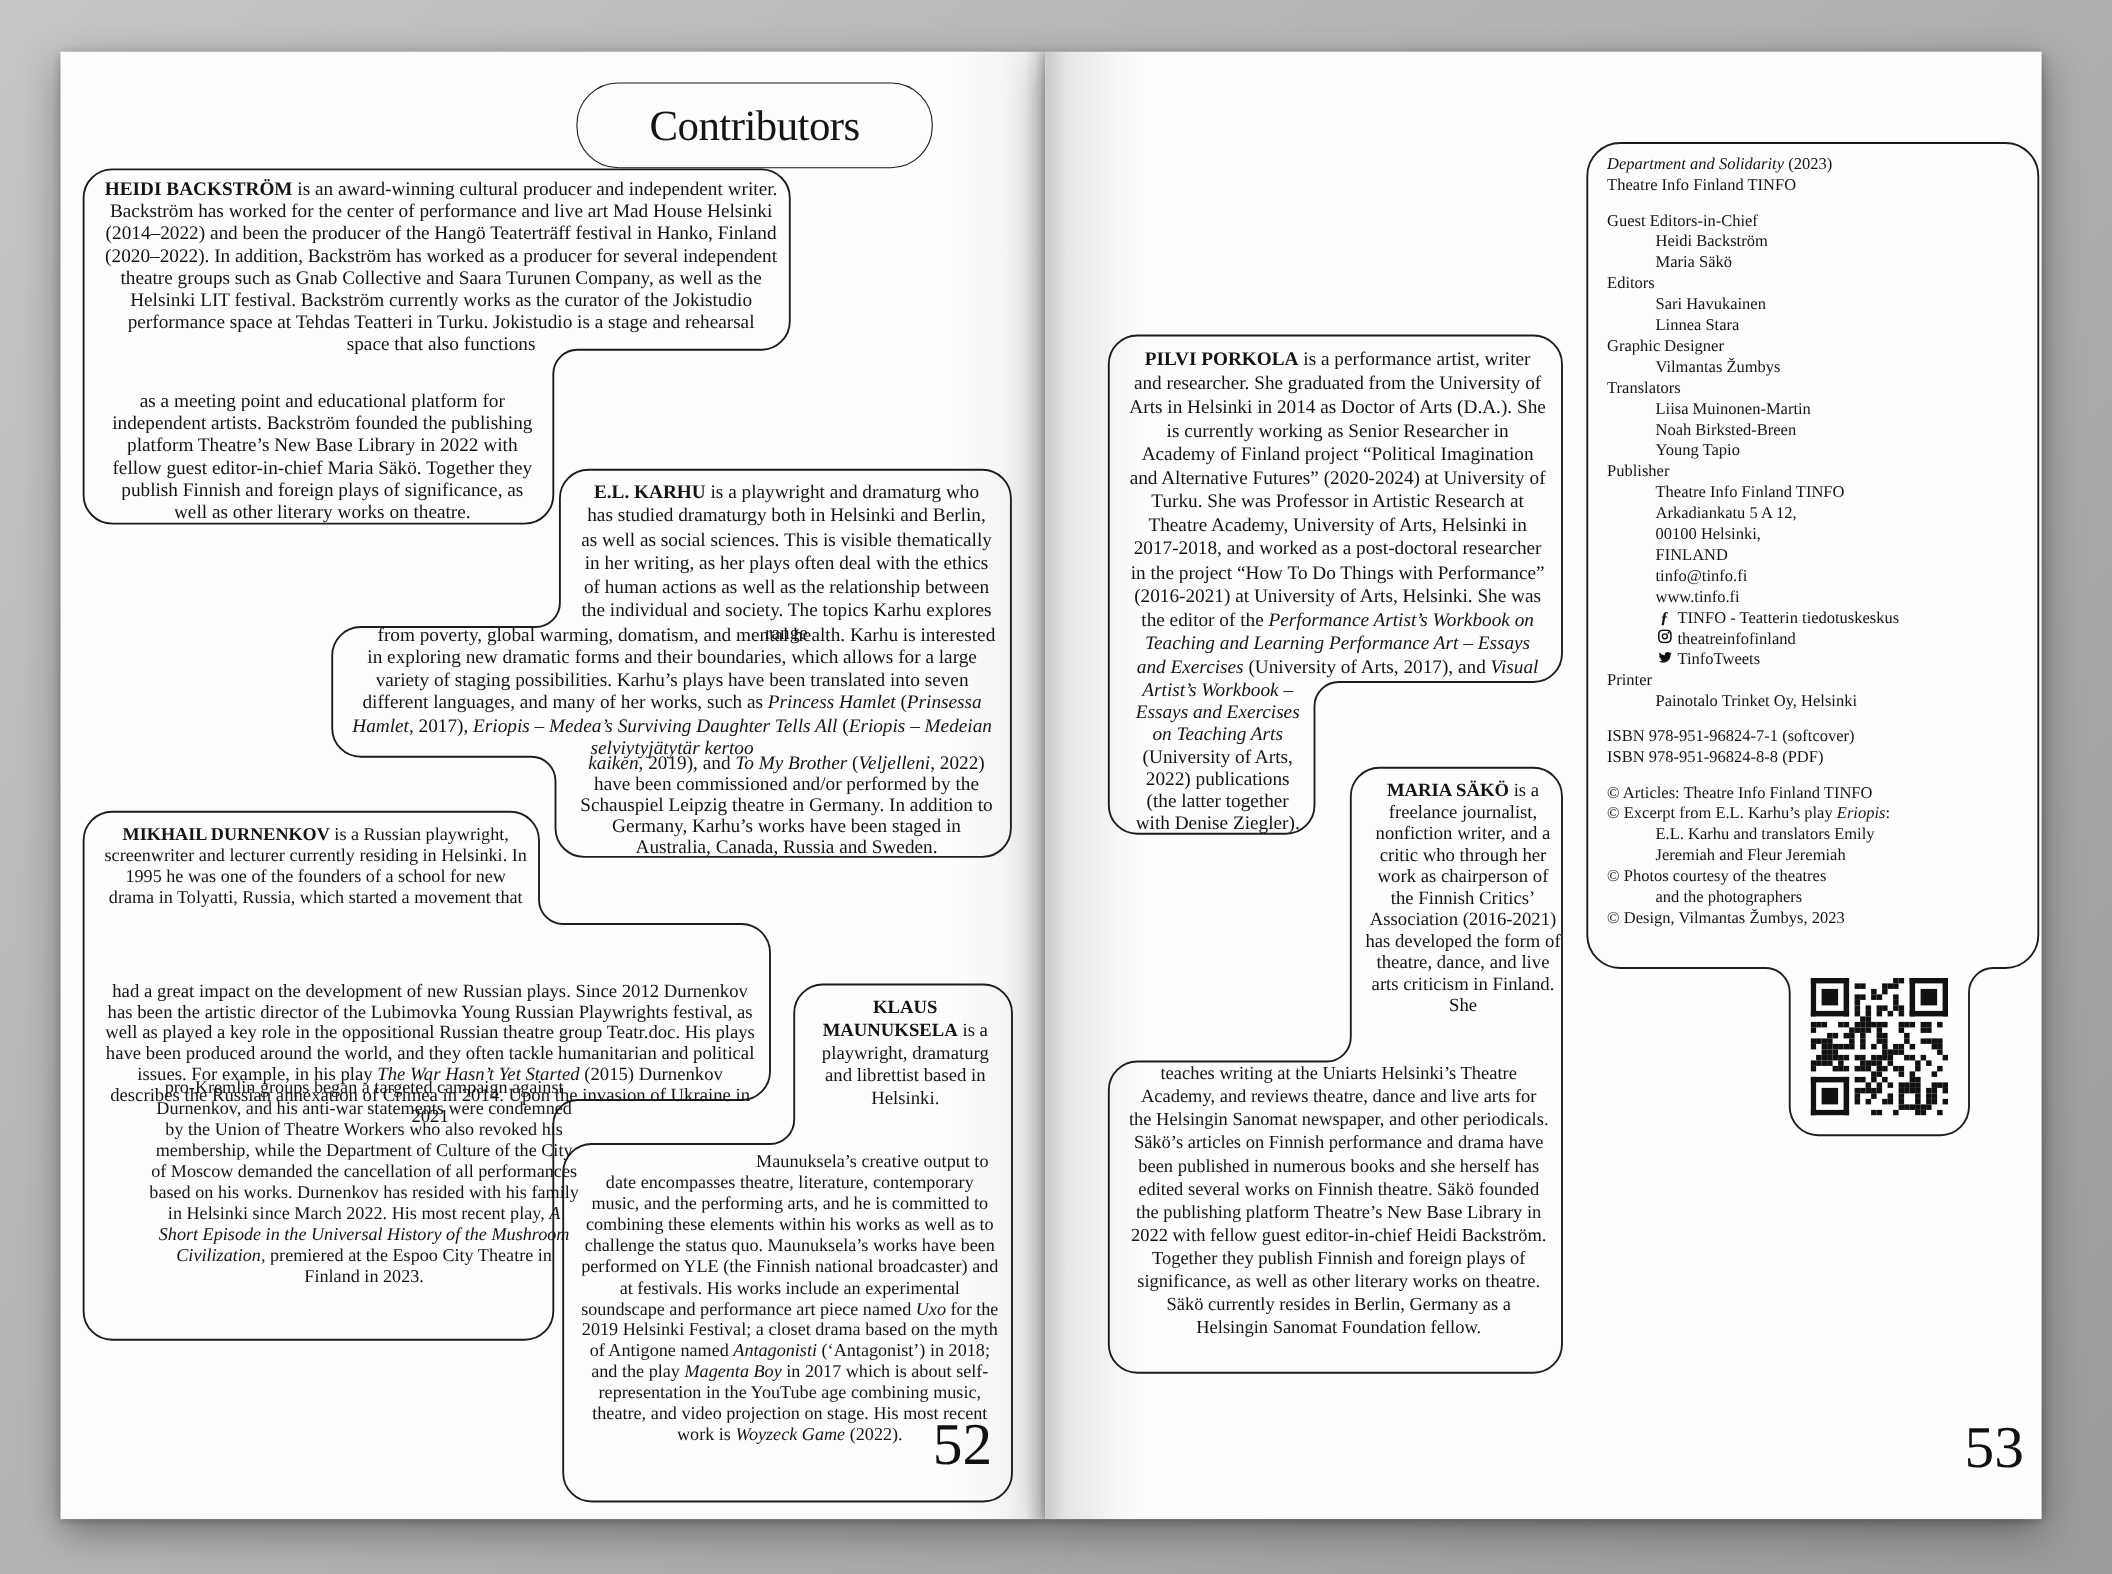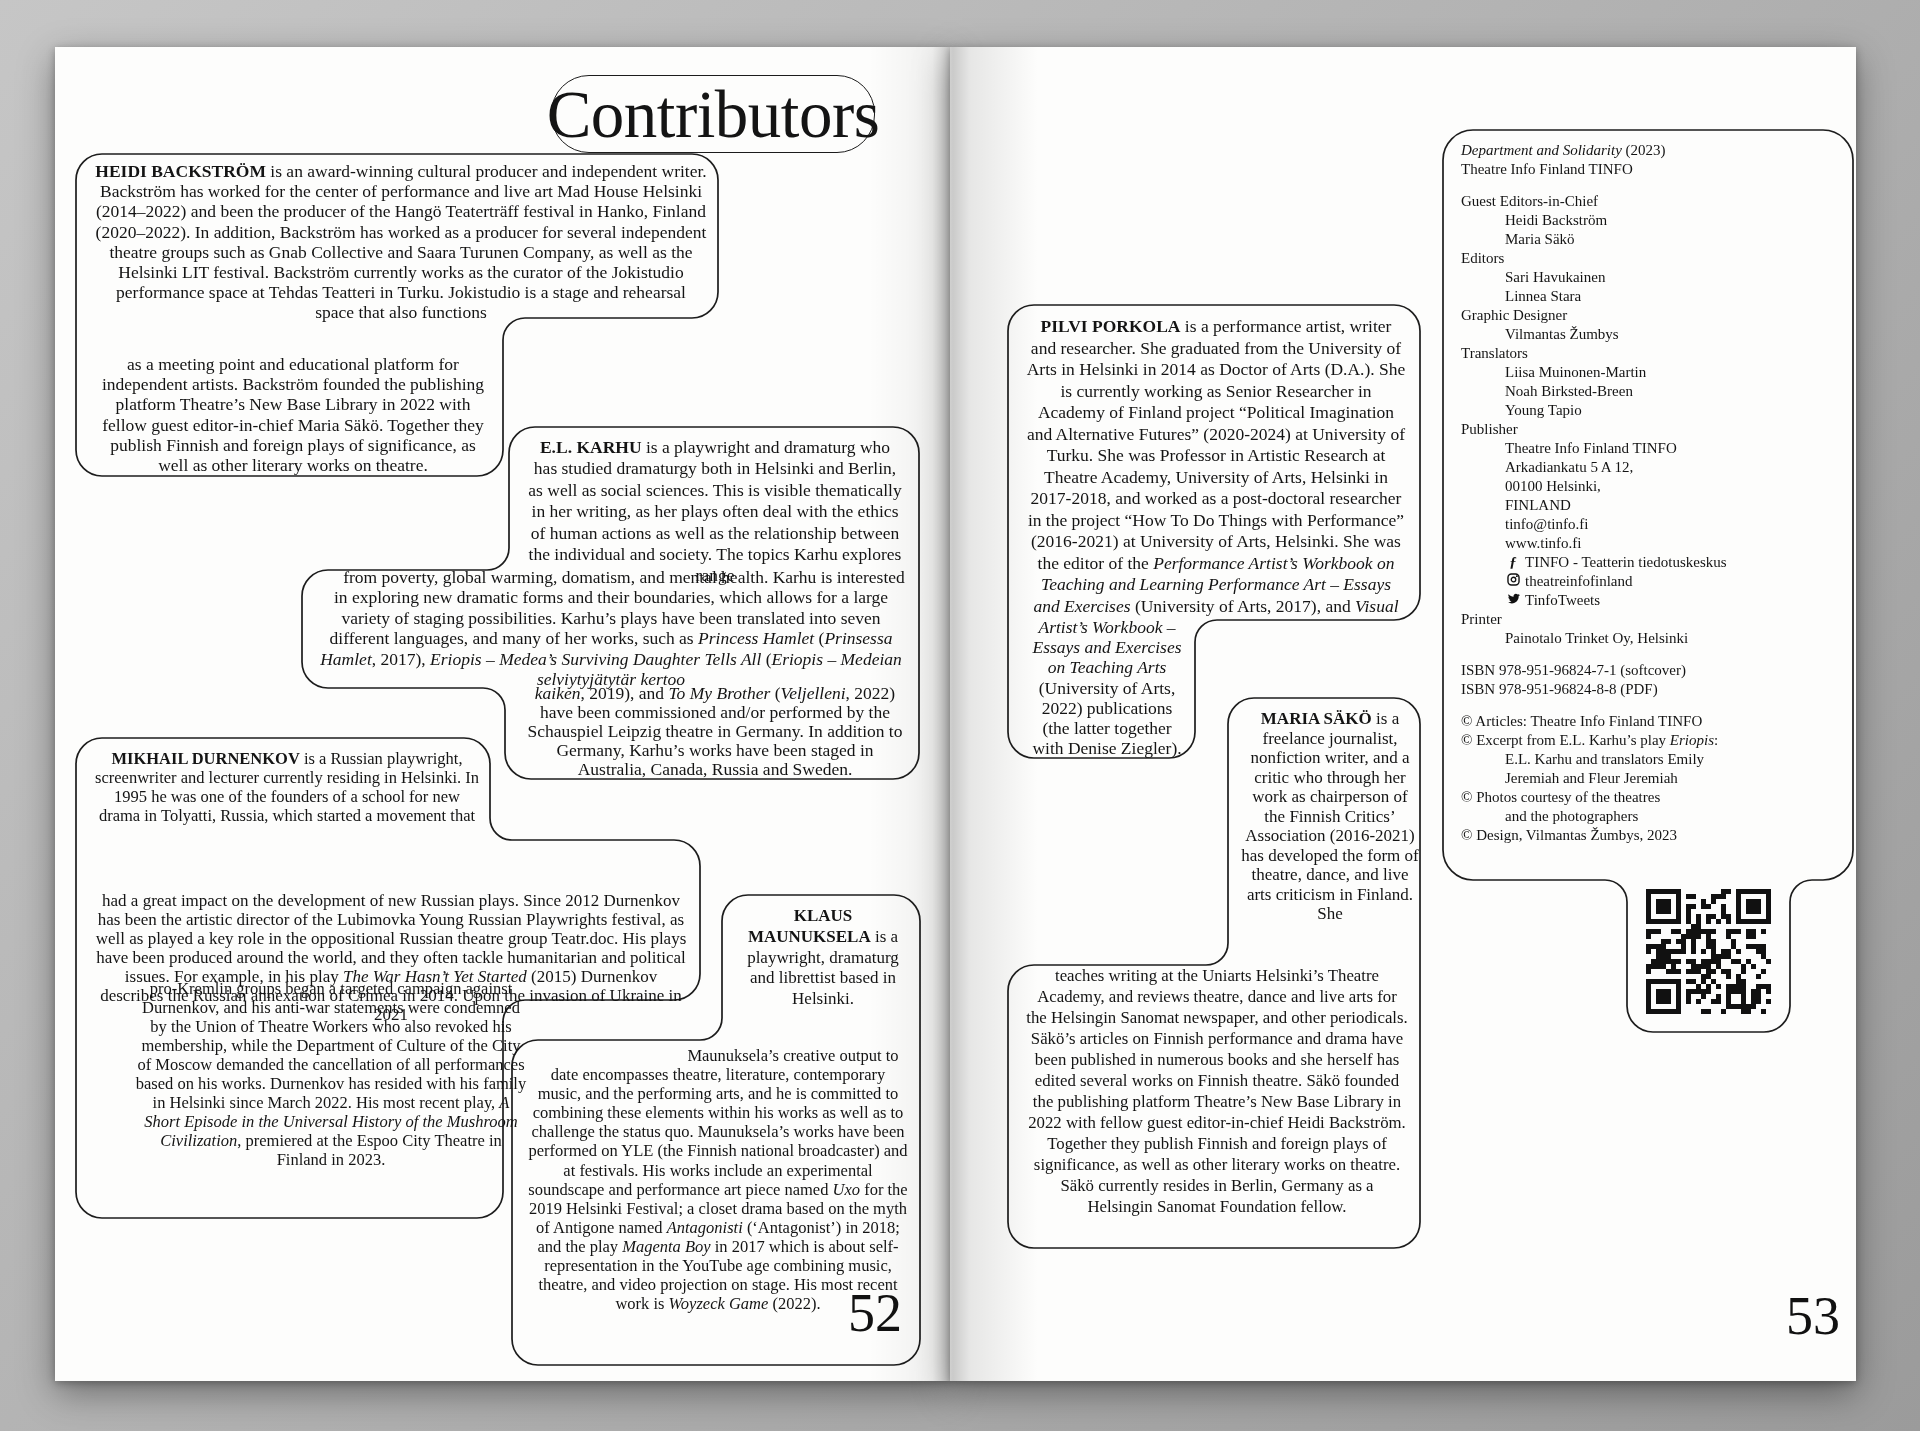--- a/index.html
+++ b/index.html
@@ -11,24 +11,24 @@
   }
   .page{position:absolute;top:47px;height:1334px;background:#fdfdfc;
     box-shadow:0 12px 34px rgba(0,0,0,.38),0 2px 8px rgba(0,0,0,.28);}
   .page-left{left:55px;width:895px;}
   .page-right{left:950px;width:906px;}
   .blobs{position:absolute;left:0;top:0;z-index:5;}
   .blobs path{fill:#fdfdfc;stroke:#1d1d1d;stroke-width:1.7;}
   .spine{position:absolute;top:47px;left:868px;width:170px;height:1334px;z-index:40;pointer-events:none;
     background:linear-gradient(90deg,rgba(0,0,0,0) 0%,rgba(0,0,0,0.05) 38%,rgba(0,0,0,0.20) 50%,rgba(0,0,0,0.09) 60%,rgba(0,0,0,0) 100%);}
   .title-box{
-    position:absolute;left:551px;top:75px;width:322px;height:76px;z-index:10;
+    position:absolute;left:524px;top:75px;width:322px;height:76px;z-index:10;
     background:#fdfdfc;border:1.8px solid #1c1c1c;border-radius:38px;
     display:flex;align-items:center;justify-content:center;
-    font-size:67px;letter-spacing:-0.5px;
+    font-size:39px;letter-spacing:-0.5px;
   }
   .bio{position:absolute;z-index:10;font-size:17.5px;line-height:20.8px;text-align:center;}
   .bio b,.bio .seg-b{font-weight:bold;}
   .bio .seg-i{font-style:italic;}
   #t-backstrom-wide   {left:95px;  top:161px; width:612px; line-height:20.2px;}
   #t-backstrom-narrow {left:95px;  top:322px; width:396px; line-height:20.2px;margin-top:32px;}
   #t-karhu-top        {left:527px; top:437px; width:376px; line-height:21.4px;}
   #t-karhu-mid        {left:317px; top:567px; width:588px; line-height:20.4px; text-indent:26px;}
   #t-karhu-bottom     {left:521px; top:684px; width:388px; line-height:19px;}
   #t-durnenkov-top    {left:95px;  top:749px; width:384px; font-size:16.5px; line-height:19px;}

